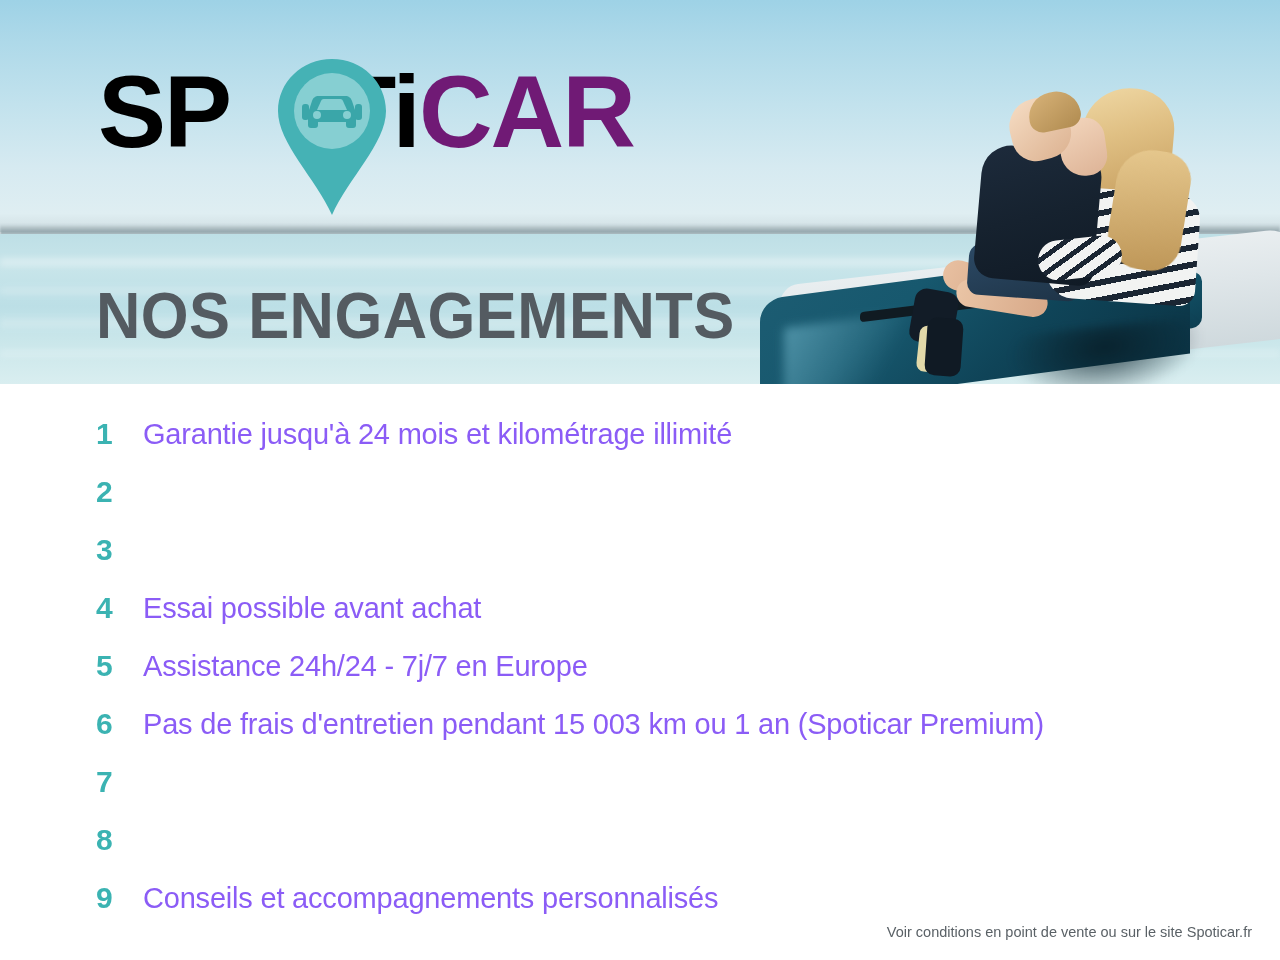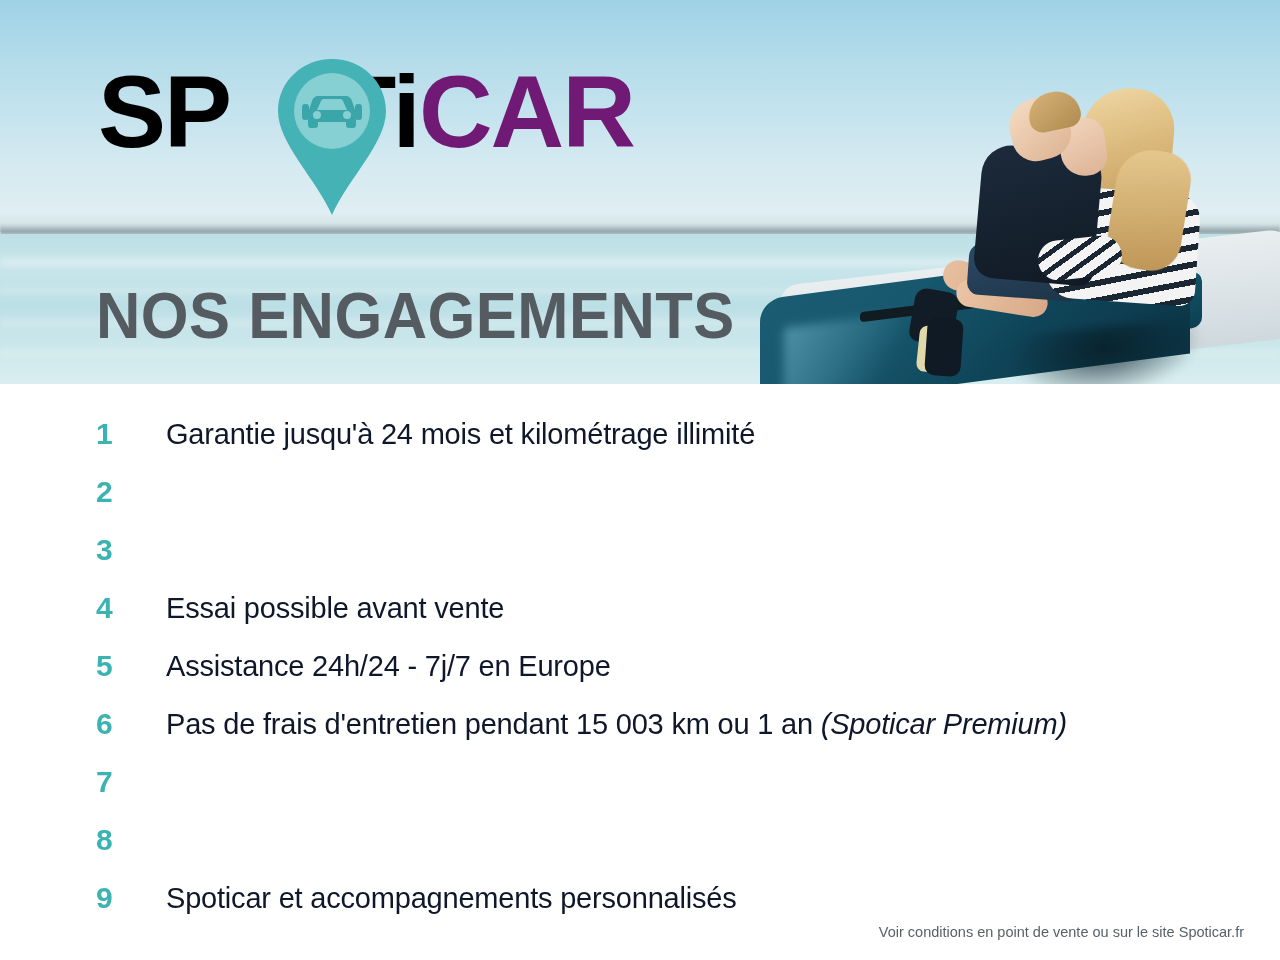--- a/index.html
+++ b/index.html
@@ -332,33 +332,31 @@
   .row-num {
     width: 47px;
     flex: 0 0 47px;
     font-size: 30px;
     font-weight: bold;
     color: #3bb3b2;
     line-height: 40px;
   }
   .row-text {
     font-size: 29px;
-    color: #0f172a;
+    color: #8b5cf6;
     line-height: 40px;
     letter-spacing: -0.2px;
     white-space: nowrap;
-    margin-left: 23px;
   }
   .row-text .it {
-    font-style: italic;
   }
 
   .footnote {
     position: absolute;
-    right: 36px;
+    right: 28px;
     top: 924px;
     font-size: 14.5px;
     color: #5a6166;
     white-space: nowrap;
   }
 </style>
 </head>
 <body>
 
 <div id="page">
@@ -430,37 +428,37 @@
       <div class="row-text"><span>Garantie jusqu'à 24 mois et kilométrage illimité</span><span class="it"></span></div>
     </div>
     <div class="list-row">
       <div class="row-num">2</div>
     </div>
     <div class="list-row">
       <div class="row-num">3</div>
     </div>
     <div class="list-row">
       <div class="row-num">4</div>
-      <div class="row-text"><span>Essai possible avant vente</span><span class="it"></span></div>
+      <div class="row-text"><span>Essai possible avant achat</span><span class="it"></span></div>
     </div>
     <div class="list-row">
       <div class="row-num">5</div>
       <div class="row-text"><span>Assistance 24h/24 - 7j/7 en Europe</span><span class="it"></span></div>
     </div>
     <div class="list-row">
       <div class="row-num">6</div>
       <div class="row-text"><span>Pas de frais d'entretien pendant 15 003 km ou 1 an </span><span class="it">(Spoticar Premium)</span></div>
     </div>
     <div class="list-row">
       <div class="row-num">7</div>
     </div>
     <div class="list-row">
       <div class="row-num">8</div>
     </div>
     <div class="list-row">
       <div class="row-num">9</div>
-      <div class="row-text"><span>Spoticar et accompagnements personnalisés</span><span class="it"></span></div>
+      <div class="row-text"><span>Conseils et accompagnements personnalisés</span><span class="it"></span></div>
     </div>
   </div>
 
   <div class="footnote">Voir conditions en point de vente ou sur le site Spoticar.fr</div>
 
 </div>
 
 </body></html>

